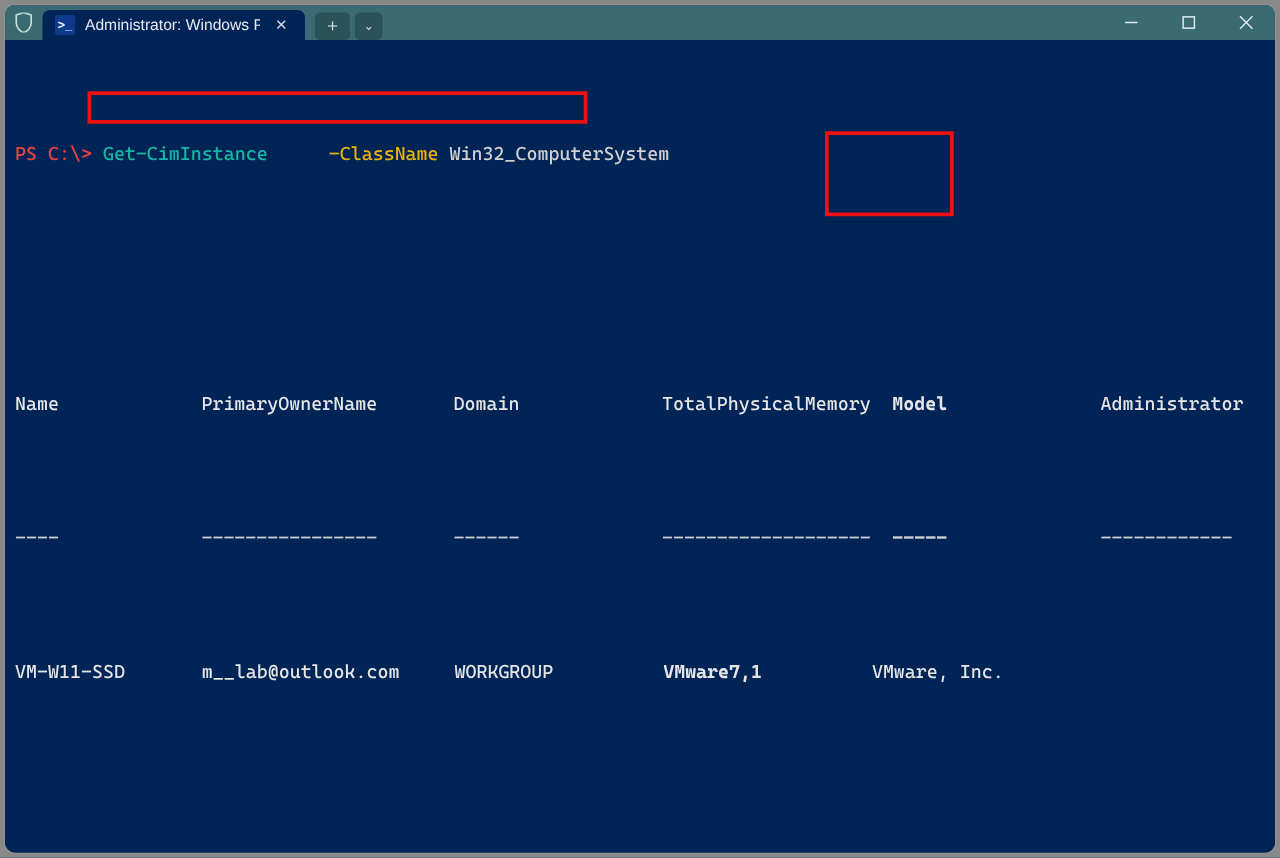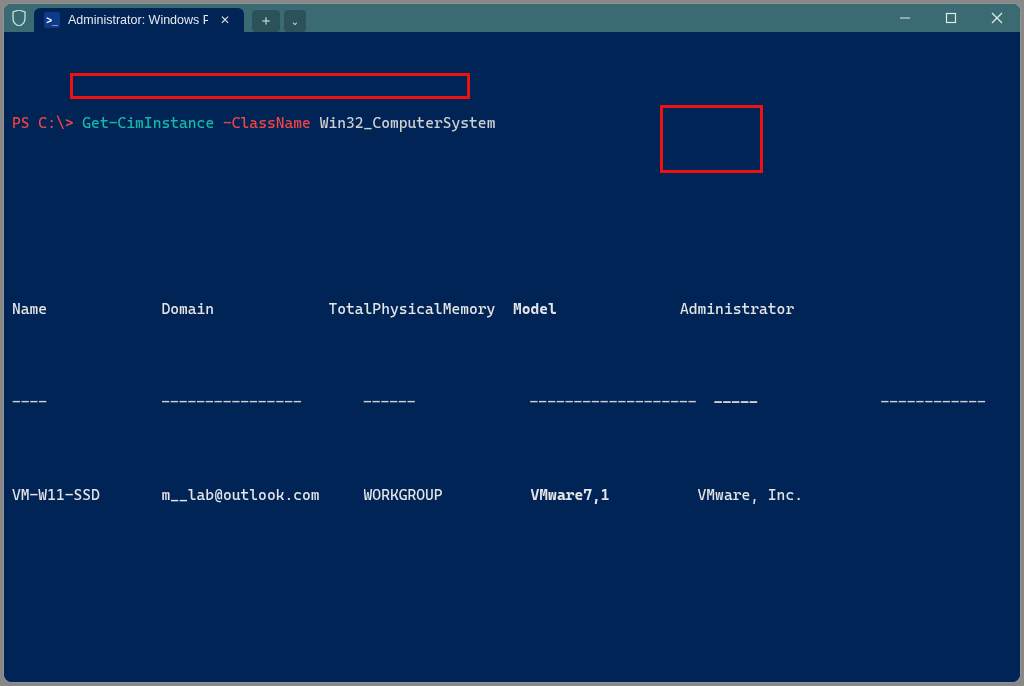--- a/index.html
+++ b/index.html
@@ -67,33 +67,33 @@
     color:#e5e5e5;
     font-family: Consolas, 'Cascadia Mono', monospace;
     font-size:15px;
     line-height:1.55;
     padding: 10px 8px;
     position:relative;
     white-space: pre;
   }
   .prompt { color:#ef4444; }
   .cmdlet { color:#14b8a6; }
-  .param  { color:#ef4444; }
+  .param  { color:#eab308;margin-left:40px; }
   .argtxt { color:#d0d0d0; }
   .dim    { color:#d0d0d0; }
   .hl-red {
     position:absolute; border:3px solid #e11; pointer-events:none;
   }
   .hl1 { left:66px; top:41px; width:400px; height:26px; }
   .hl2 { left:656px; top:73px; width:103px; height:68px; }
   .row { display:flex; }
   .col { overflow:hidden; white-space:pre; }
   
   .c0{ width:17ch;} .c1{ width:23ch;} .c2{ width:19ch;} .c3{ width:21ch;} .c4{ width:19ch;font-weight:bold;} .c5{ width:15ch;}
-  .outpad { padding-left:0px; }
+  .outpad { padding-left:0px;margin-top:14px; }
 </style>
 </head>
 <body>
 
 <div class="window">
 
   <div class="titlebar">
     <div class="tb-left">
       <div class="tb-shield">
         <svg width="14" height="16" viewBox="0 0 14 16" fill="none">
@@ -133,21 +133,21 @@
     </div>
   </div>
 
   <div class="terminal">
     
     <div><span class="prompt">PS C:\&gt;</span> <span class="cmdlet">Get-CimInstance</span> <span class="param">-ClassName</span> <span class="argtxt">Win32_ComputerSystem</span></div>
     <div>&nbsp;</div>
 
     
     <div class="row outpad">
-      <span class="col c0">Name</span><span class="col c2">Domain</span><span class="col c3">TotalPhysicalMemory</span><span class="col c4">Model</span><span class="col c5">Administrator</span>
+      <span class="col c0">Name</span><span class="col c1">PrimaryOwnerName</span><span class="col c2">Domain</span><span class="col c3">TotalPhysicalMemory</span><span class="col c4">Model</span><span class="col c5">Administrator</span>
     </div>
     
     <div class="row outpad">
       <span class="col c0 dim">----</span><span class="col c1 dim">----------------</span><span class="col c2 dim">------</span><span class="col c3 dim">-------------------</span><span class="col c4 dim">-----</span><span class="col c5 dim">------------</span>
     </div>
     
     <div class="row outpad">
       <span class="col c0">VM-W11-SSD</span><span class="col c1">m__lab@outlook.com</span><span class="col c2">WORKGROUP</span><span class="col c4">VMware7,1</span><span class="col c5">VMware, Inc.</span>
     </div>
 

